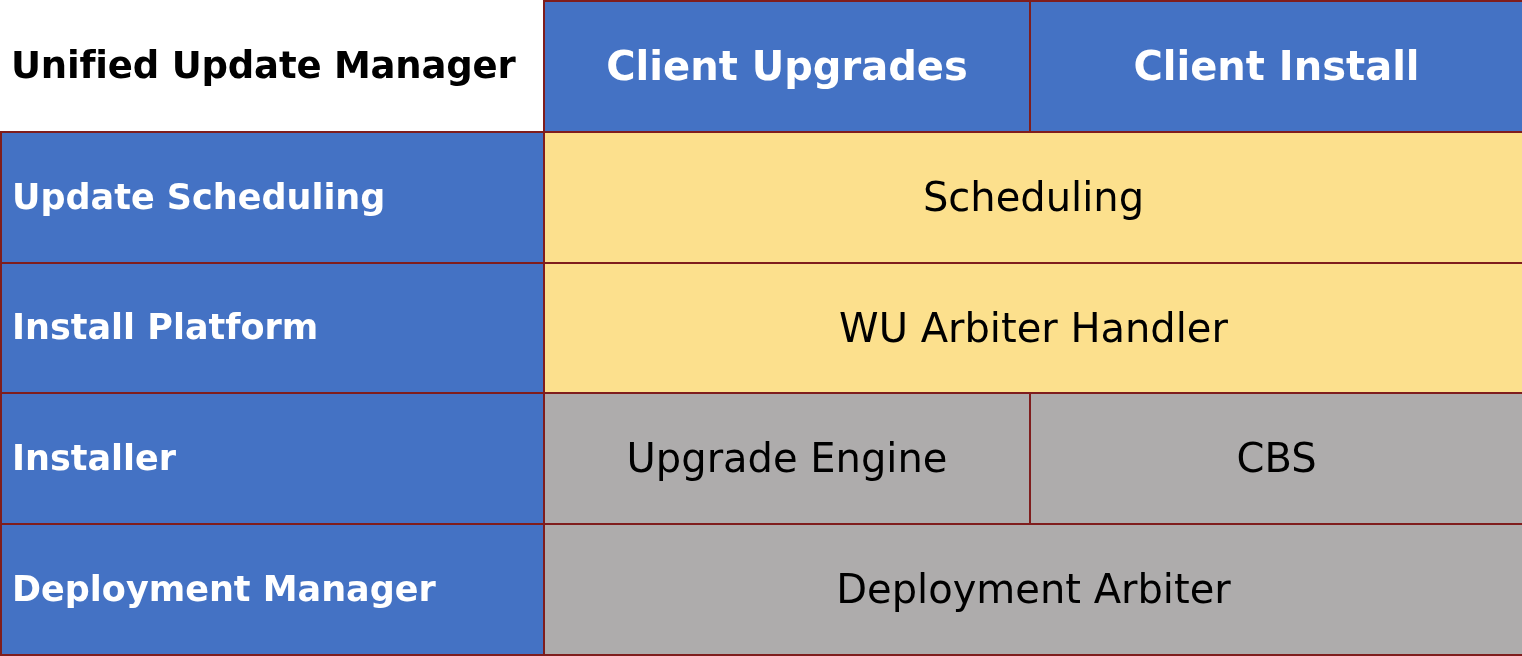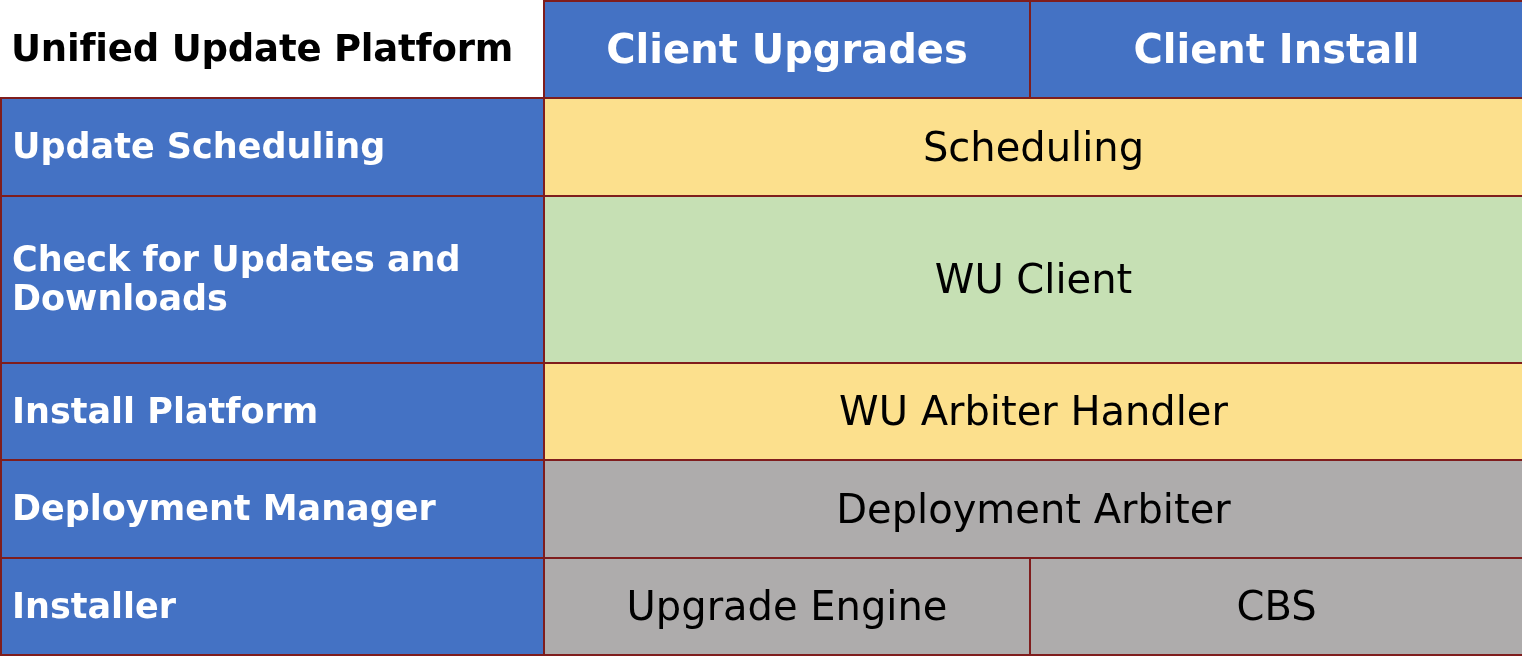--- a/index.html
+++ b/index.html
@@ -80,45 +80,41 @@
 <body>
 
 <table class="uup-table">
   <colgroup>
     <col class="c-label">
     <col class="c-upgrade">
     <col class="c-update">
   </colgroup>
   <tbody>
     <tr>
-      <td class="corner-cell">Unified Update Platform</td>
+      <td class="corner-cell">Unified Update Manager</td>
       <td class="head-cell">Client Upgrades</td>
       <td class="head-cell">Client Install</td>
     </tr>
 
 
     <tr>
       <td class="row-label">Update Scheduling</td>
       <td class="content-cell fill-yellow" colspan="2">Scheduling</td>
     </tr>
 
-    <tr>
-      <td class="row-label">Check for Updates and Downloads</td>
-      <td class="content-cell fill-green" colspan="2">WU Client</td>
-    </tr>
 
     <tr>
       <td class="row-label">Install Platform</td>
       <td class="content-cell fill-yellow" colspan="2">WU Arbiter Handler</td>
     </tr>
 
     <tr>
-      <td class="row-label">Deployment Manager</td>
-      <td class="content-cell fill-gray" colspan="2">Deployment Arbiter</td>
+      <td class="row-label">Installer</td>
+      <td class="content-cell fill-gray">Upgrade Engine</td>
+      <td class="content-cell fill-gray">CBS</td>
     </tr>
 
     <tr>
-      <td class="row-label">Installer</td>
-      <td class="content-cell fill-gray">Upgrade Engine</td>
-      <td class="content-cell fill-gray">CBS</td>
+      <td class="row-label">Deployment Manager</td>
+      <td class="content-cell fill-gray" colspan="2">Deployment Arbiter</td>
     </tr>
   </tbody>
 </table>
 
 </body></html>

